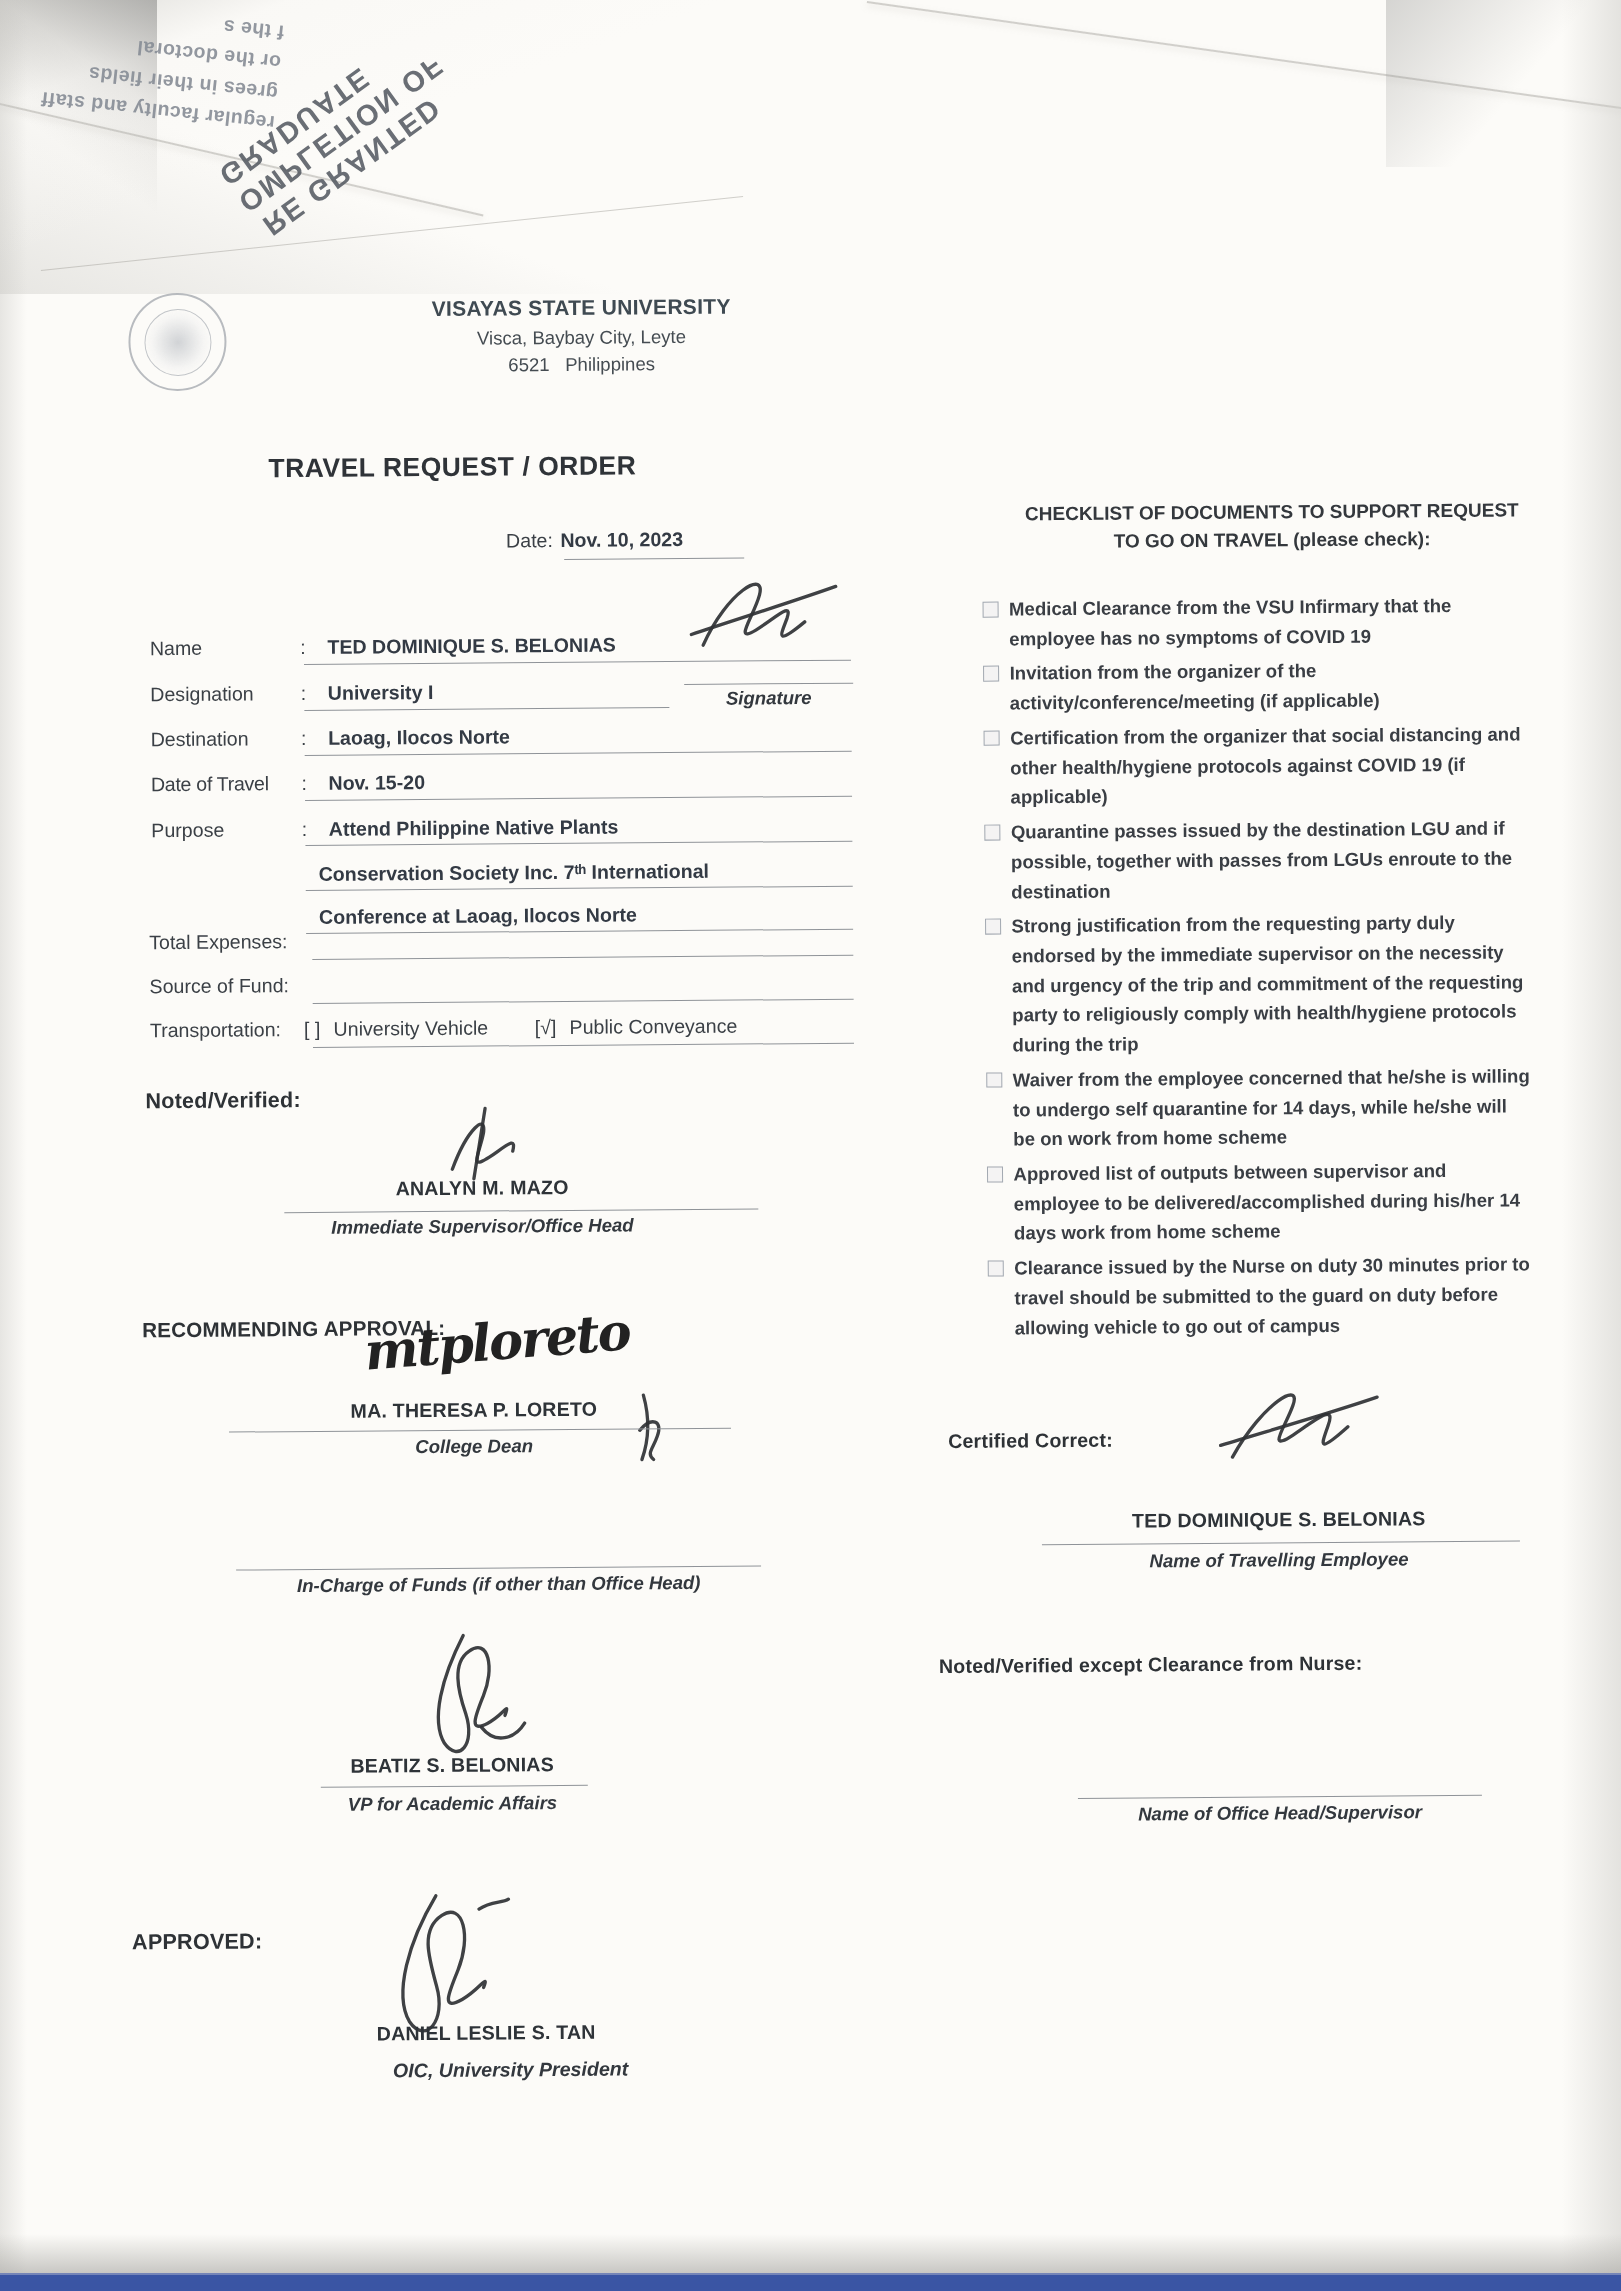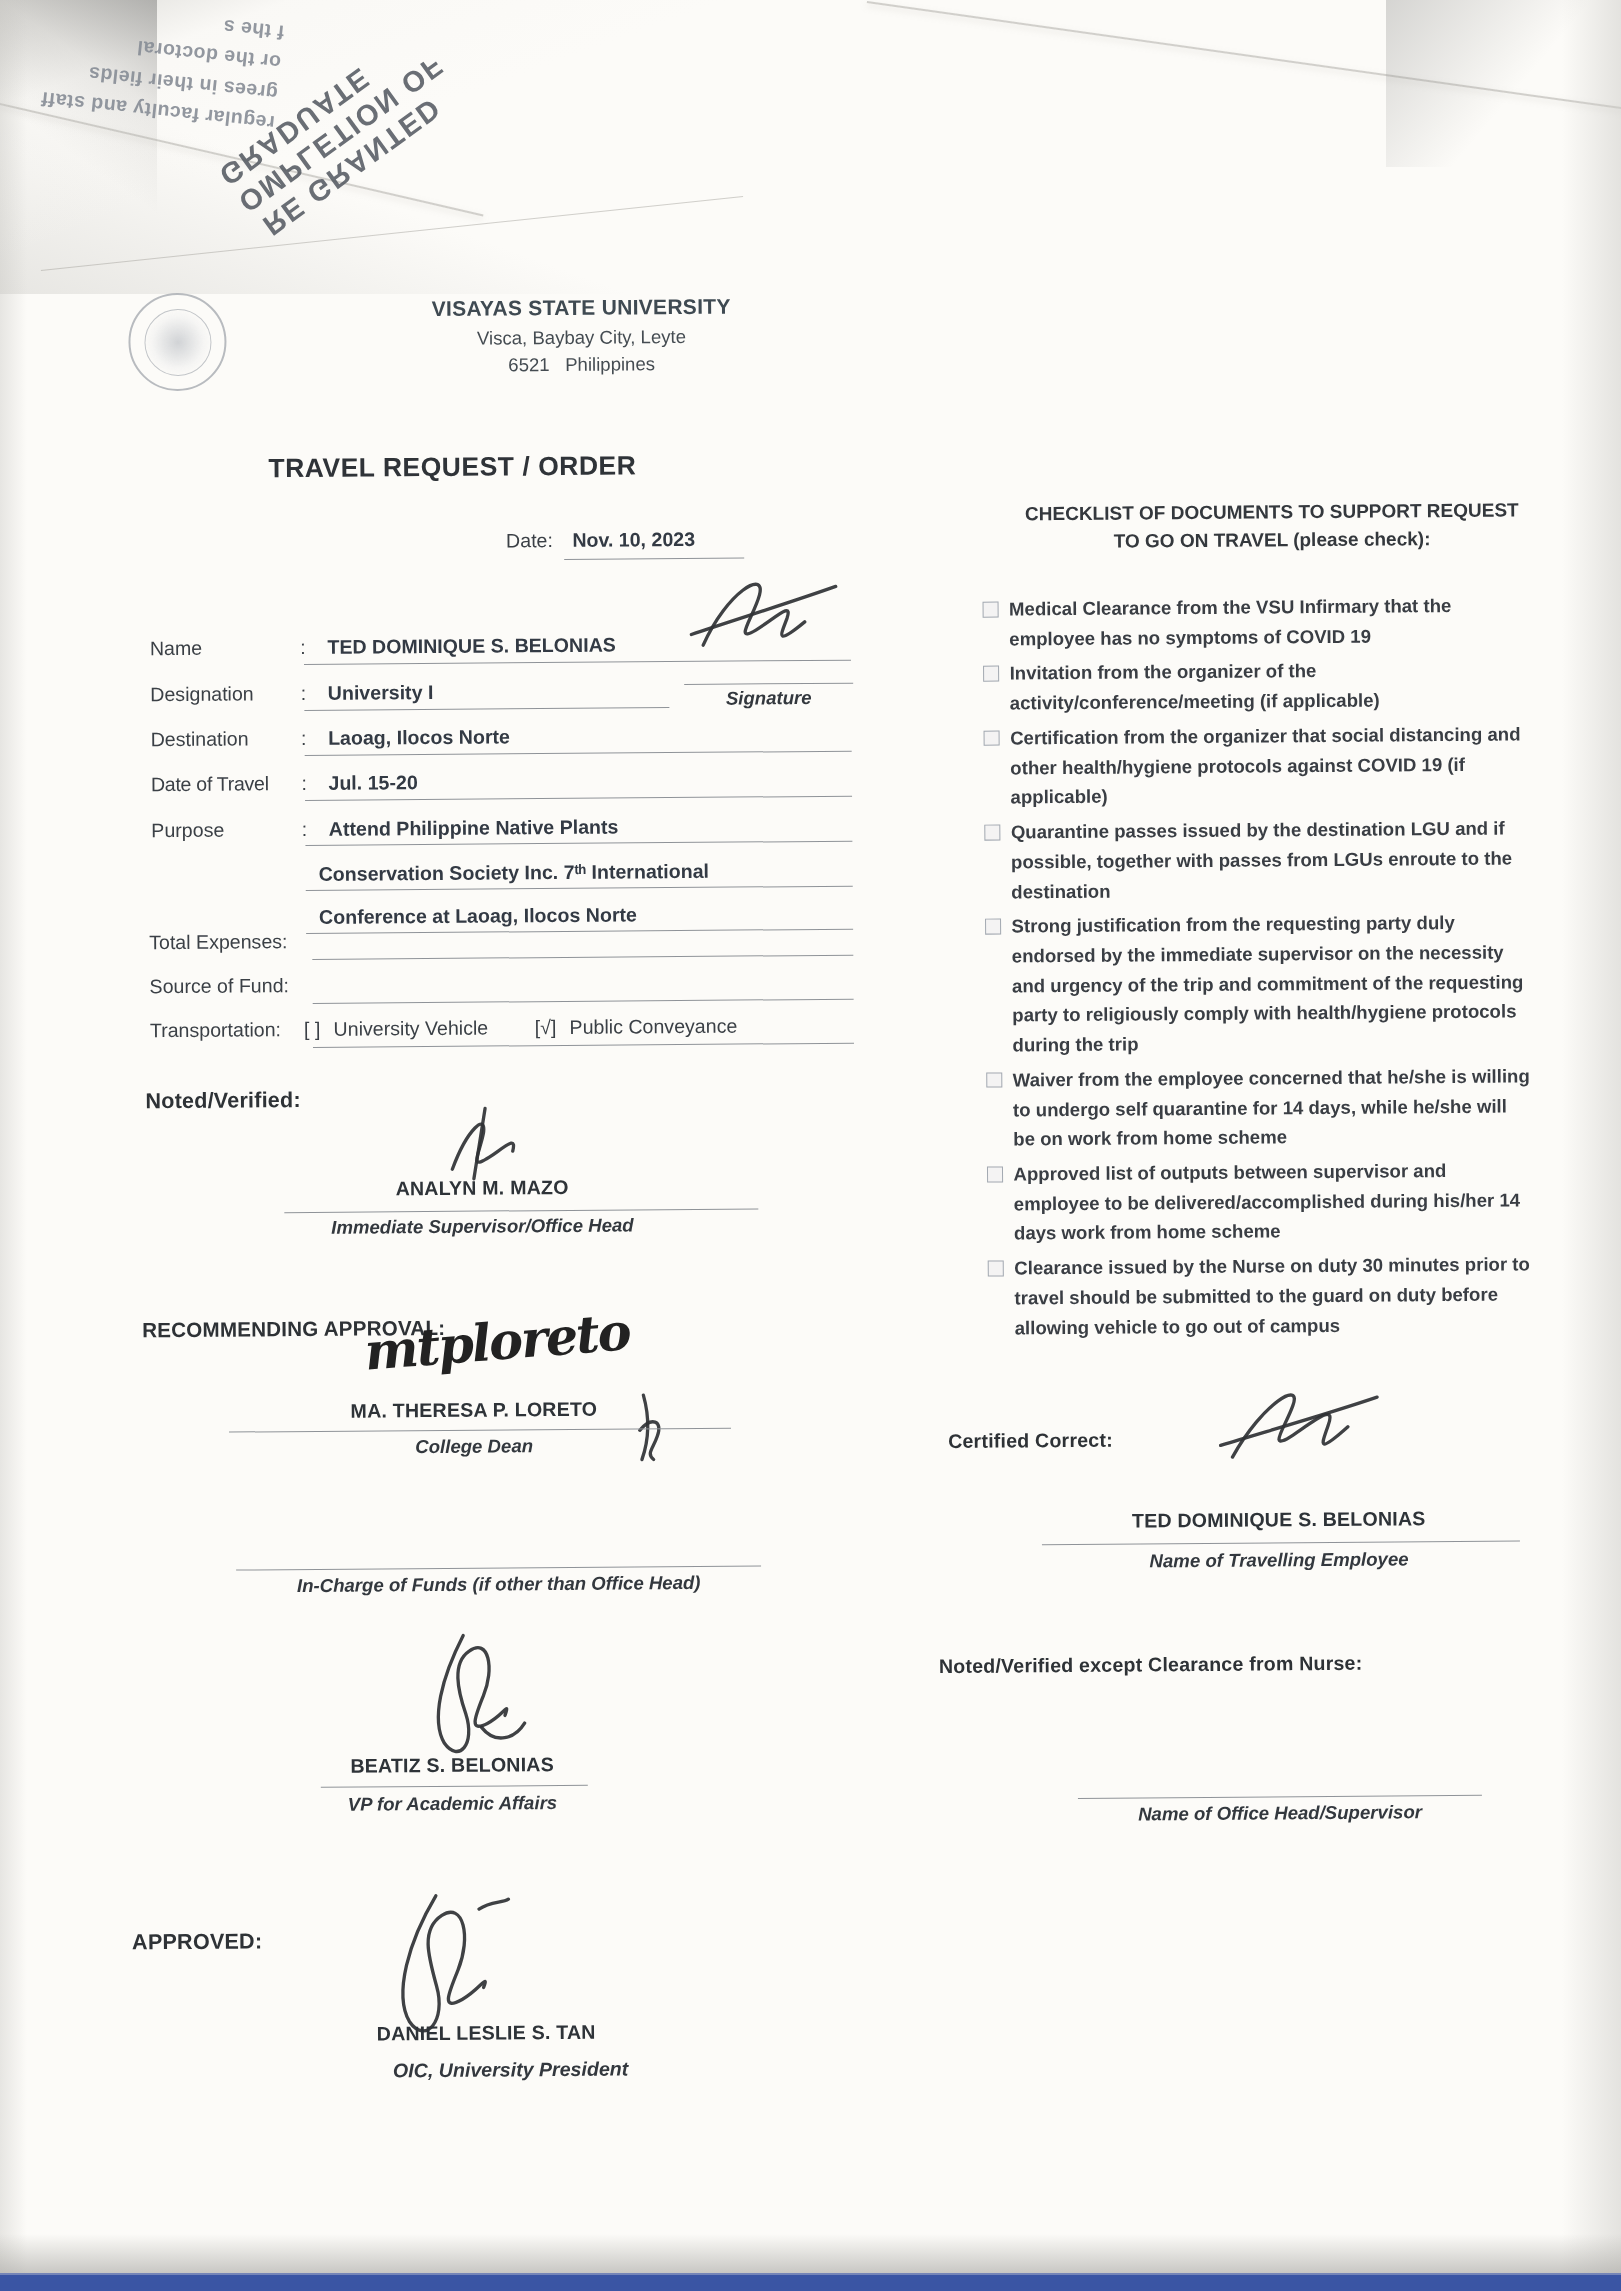--- a/index.html
+++ b/index.html
@@ -96,21 +96,21 @@
     </div>
     <div class="abs hdr" style="left:292px;top:290px;">
       <div class="uni">VISAYAS STATE UNIVERSITY</div>
       <div>Visca, Baybay City, Leyte</div>
       <div class="ws-pre">6521   Philippines</div>
     </div>
 
     <div class="abs title" style="left:272px;top:449px;">TRAVEL REQUEST / ORDER</div>
     <div class="frow" style="left:509px;top:527px;">
       <span>Date:</span>
-      <span class="fvalue" style="margin-left:14px;">Nov. 10, 2023</span>
+      <span class="fvalue" style="margin-left:2px;">Nov. 10, 2023</span>
     </div>
     <div class="line" style="left:567px;top:557px;width:180px;"></div>
 
     <div class="frow" style="left:152px;top:632px;">
       <span class="flabel">Name</span>
       <span class="fcolon">:</span>
       <span class="fvalue">TED DOMINIQUE S. BELONIAS</span>
     </div>
     <div class="line" style="left:306px;top:660px;width:547px;"></div>
 
@@ -132,21 +132,21 @@
     <div class="frow" style="left:152px;top:723px;">
       <span class="flabel">Destination</span>
       <span class="fcolon">:</span>
       <span class="fvalue">Laoag, Ilocos Norte</span>
     </div>
     <div class="line" style="left:306px;top:751px;width:547px;"></div>
 
     <div class="frow" style="left:152px;top:768px;">
       <span class="flabel-narrow">Date of Travel</span>
       <span class="fcolon">:</span>
-      <span class="fvalue">Jul. 15-20</span>
+      <span class="fvalue">Nov. 15-20</span>
     </div>
     <div class="line" style="left:306px;top:796px;width:547px;"></div>
 
     <div class="frow" style="left:152px;top:814px;">
       <span class="flabel">Purpose</span>
       <span class="fcolon">:</span>
       <span class="fvalue">Attend Philippine Native Plants</span>
     </div>
     <div class="line" style="left:306px;top:841px;width:547px;"></div>
     <div class="frow" style="left:319px;top:859px;">

